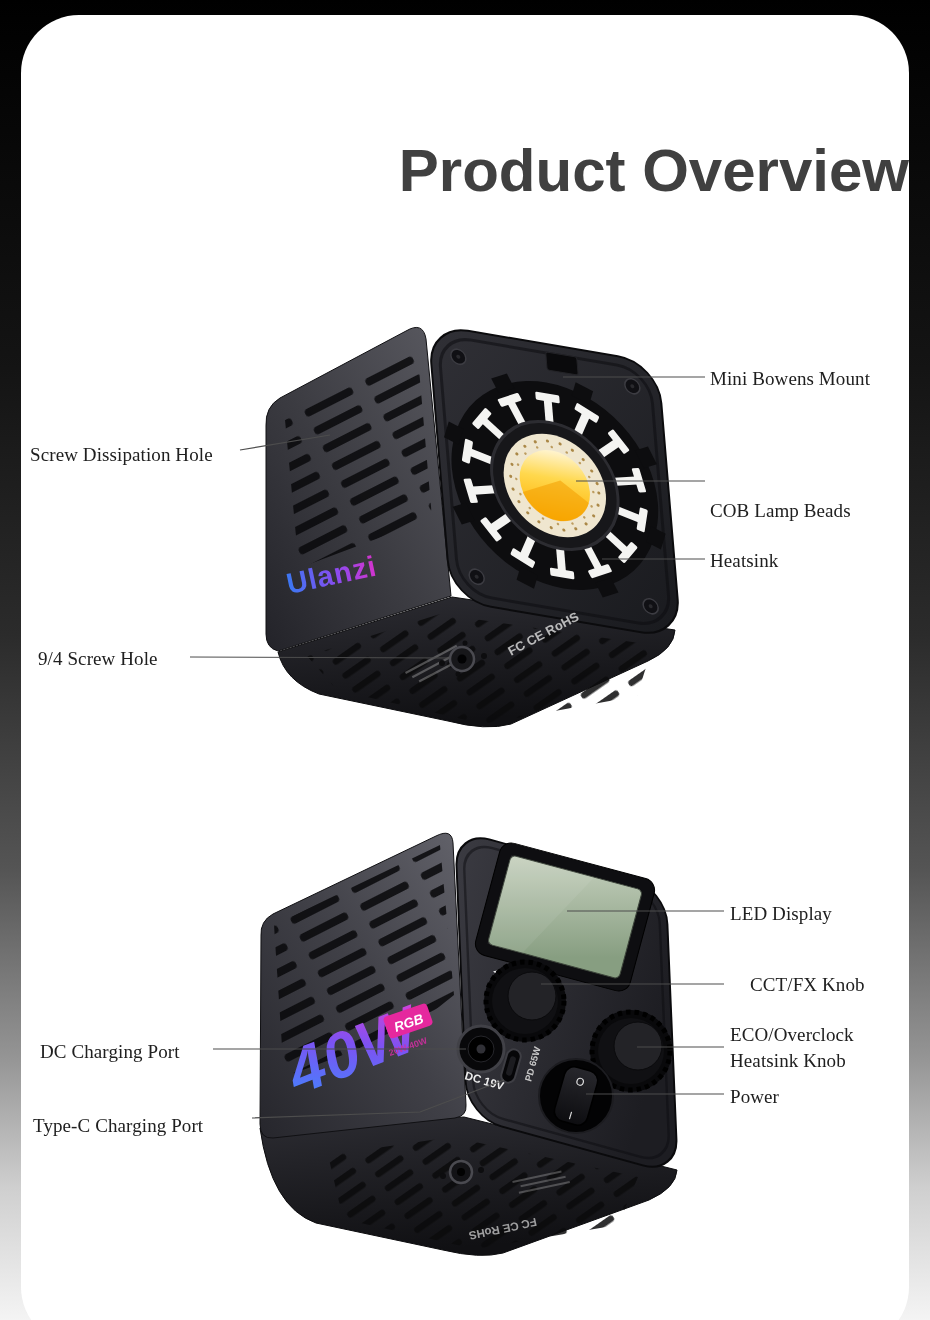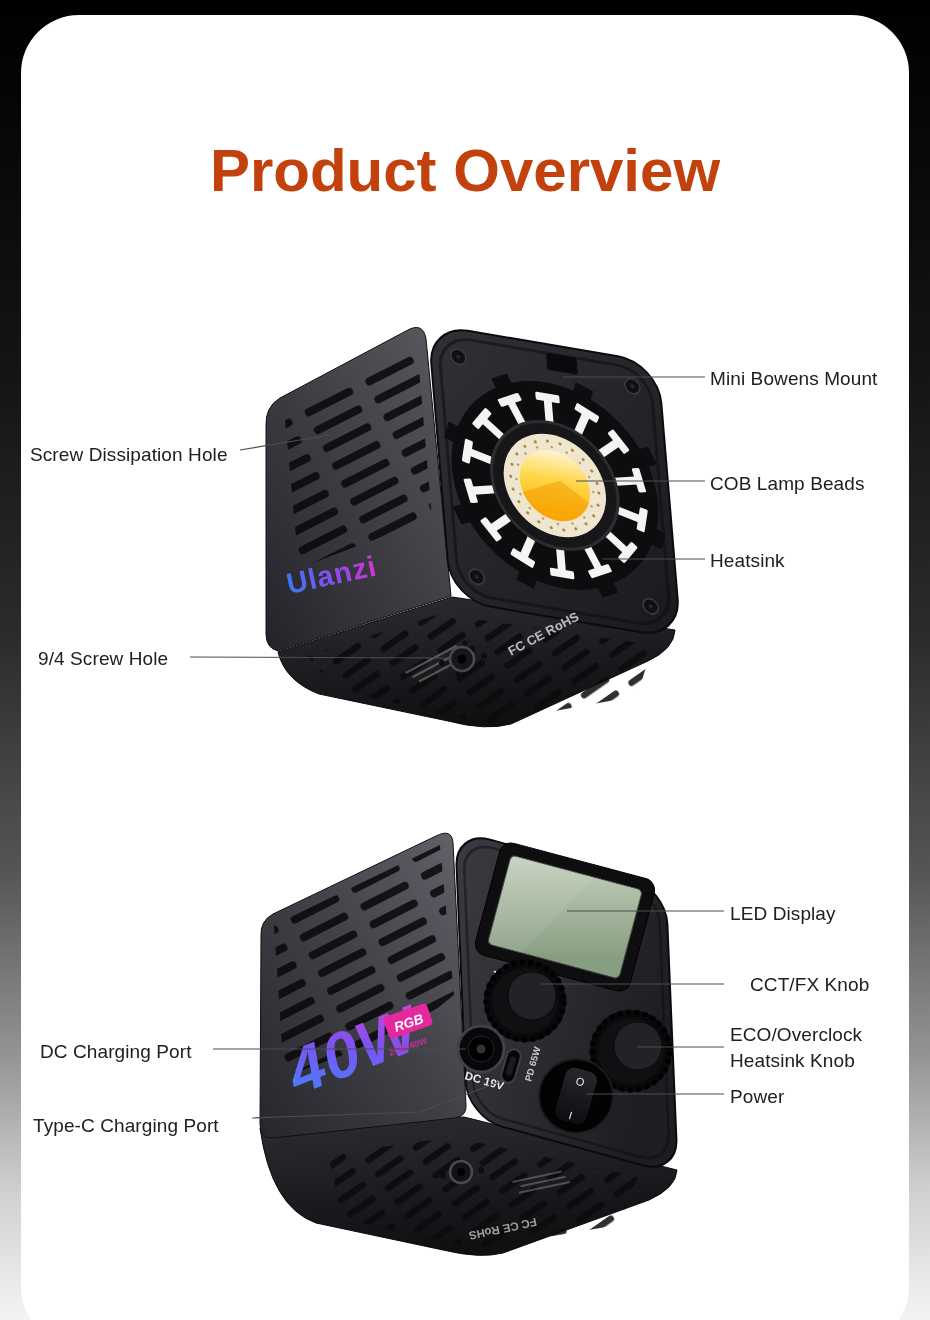--- a/index.html
+++ b/index.html
@@ -6,28 +6,28 @@
   body{
     width:930px;height:1320px;position:relative;overflow:hidden;
     background:linear-gradient(180deg,#000 0%,#141414 28%,#2b2b2b 48%,#555 66%,#949494 80%,#cfcfcf 90%,#f4f4f4 100%);
     font-family:"Liberation Sans", sans-serif;
   }
   .card{
     position:absolute;left:21px;top:15px;width:888px;height:1330px;
     background:#ffffff;border-radius:58px;
   }
   .title{
-    position:absolute;left:21px;width:888px;top:136px;text-align:center;
-    font-size:60px;font-weight:700;color:#c2410c;letter-spacing:0;
+    position:absolute;left:21px;width:888px;top:136px;text-align:right;
+    font-size:60px;font-weight:700;color:#404040;letter-spacing:0;
     font-family:"Liberation Sans", sans-serif;
   }
   .lbl{
     position:absolute;font-size:19px;line-height:26px;color:#202020;
     letter-spacing:.1px;white-space:nowrap;
-    font-family:Liberation Sans, sans-serif;
+    font-family:Liberation Serif, serif;
   }
   svg.scene{position:absolute;left:0;top:0;}
 </style>
 </head>
 <body>
 
 <div class="card"></div>
 <div class="title">Product Overview</div>
 
 <svg class="scene" width="930" height="1320" viewBox="0 0 930 1320">
@@ -315,21 +315,21 @@
     <line x1="637" y1="1047" x2="724" y2="1047"></line>
     <line x1="586" y1="1094" x2="724" y2="1094"></line>
     <line x1="213" y1="1049" x2="466" y2="1049"></line>
     <polyline points="252,1118 420,1112 504,1080" fill="none"></polyline>
   </g>
 </svg>
 
 <div class="lbl" style="left:30px;top:442px">Screw Dissipation Hole</div>
 <div class="lbl" style="left:38px;top:646px">9/4 Screw Hole</div>
 <div class="lbl" style="left:710px;top:366px">Mini Bowens Mount</div>
-<div class="lbl" style="left:710px;top:471px">COB Lamp Beads</div>
+<div class="lbl" style="left:710px;top:498px">COB Lamp Beads</div>
 <div class="lbl" style="left:710px;top:548px">Heatsink</div>
 
 <div class="lbl" style="left:730px;top:901px">LED Display</div>
 <div class="lbl" style="left:750px;top:972px">CCT/FX Knob</div>
 <div class="lbl" style="left:730px;top:1022px">
   <div>ECO/Overclock</div>
   <div>Heatsink Knob</div>
 </div>
 <div class="lbl" style="left:730px;top:1084px">Power</div>
 <div class="lbl" style="left:40px;top:1039px">DC Charging Port</div>

